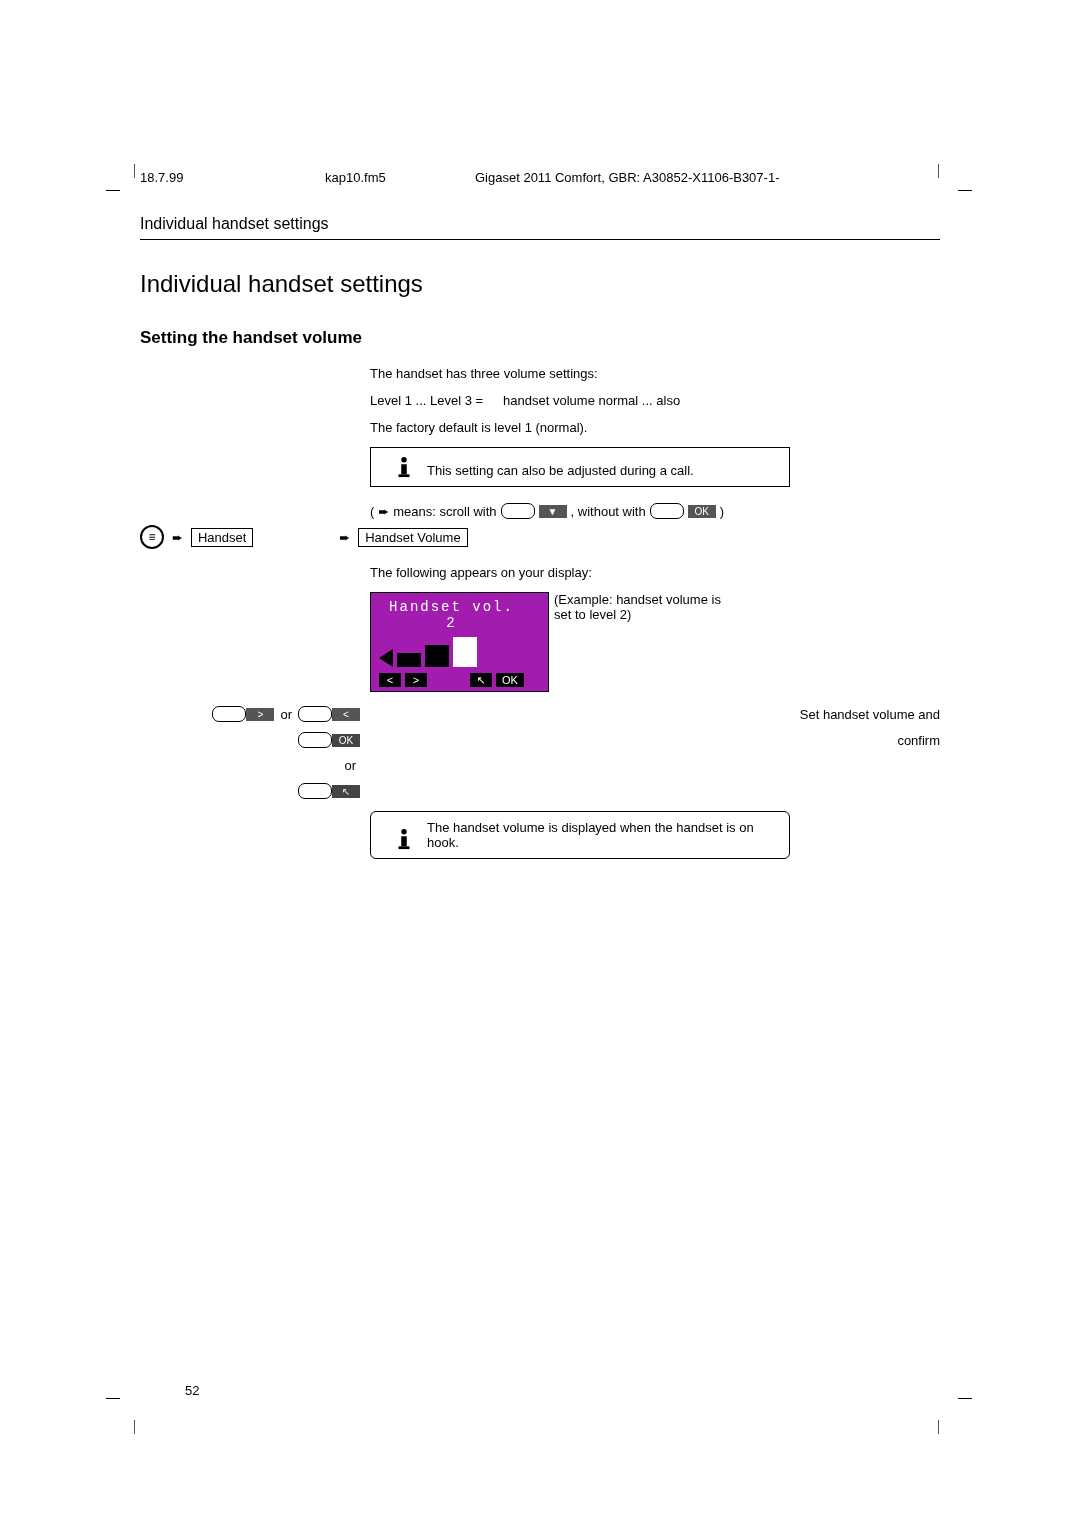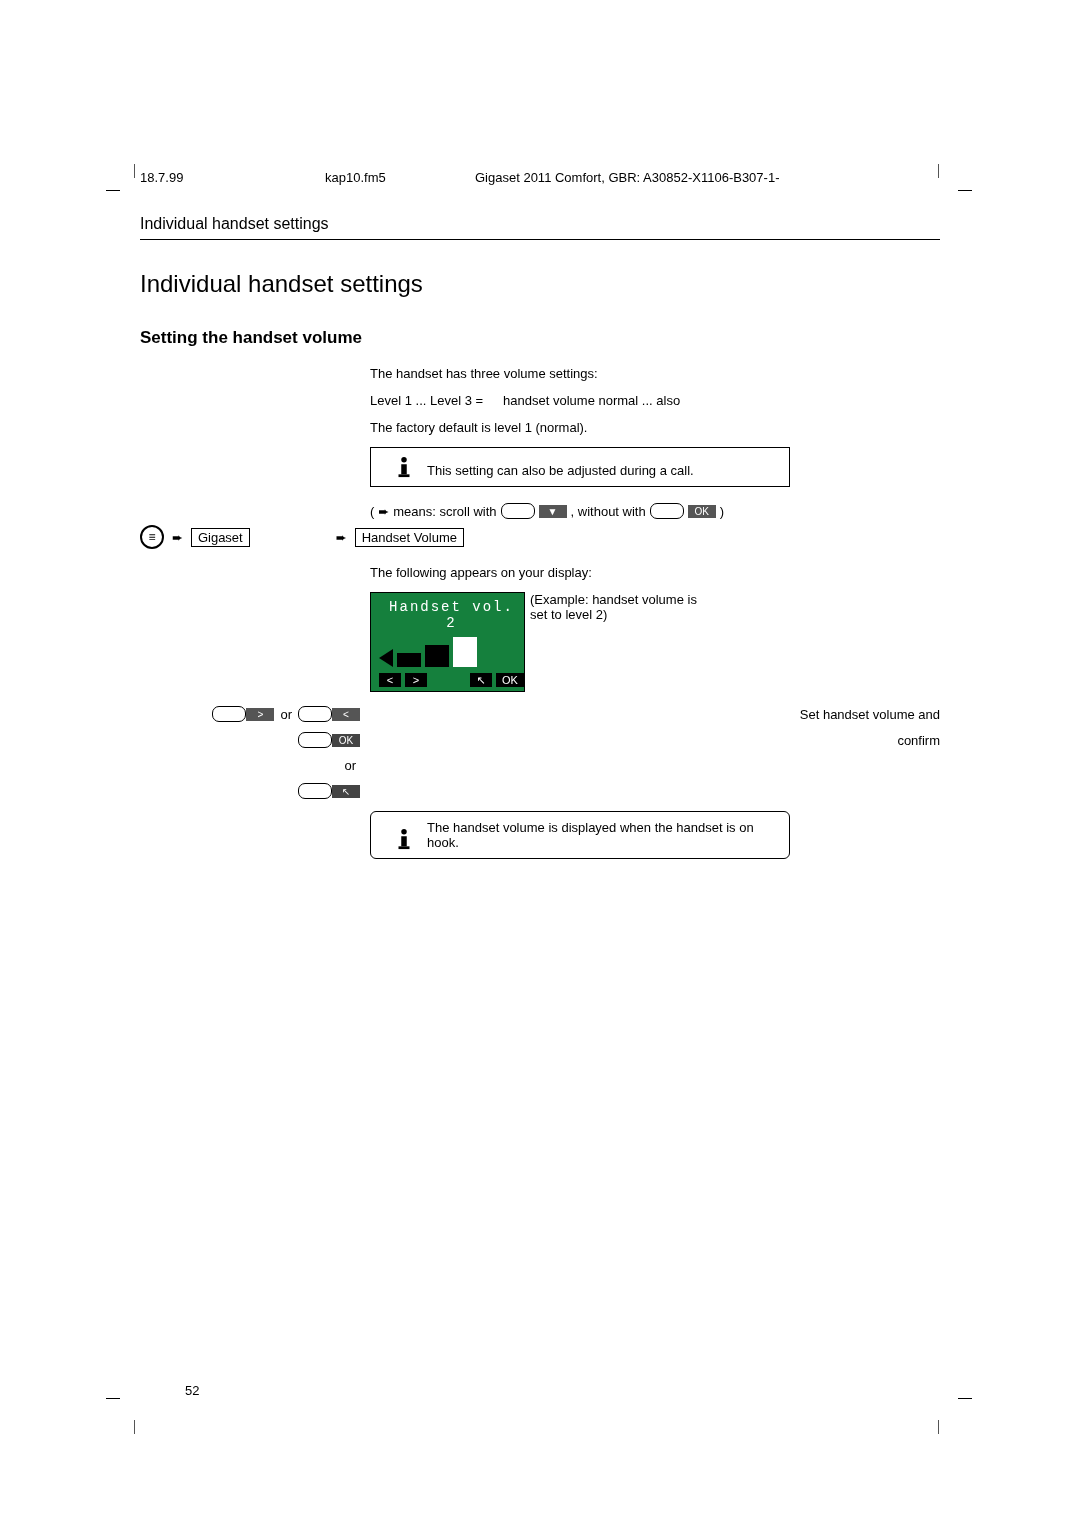--- a/index.html
+++ b/index.html
@@ -140,23 +140,23 @@
   }
   .boxed {
     border: 1px solid #000;
     padding: 1px 6px;
     font-size: 13px;
     display: inline-block;
   }
   .display-box {
     border: 1px solid #000;
     width: 145px;
-    background: #15803d;
+    background: #a21caf;
     color: #fff;
-    padding: 6px 0 4px 8px;
+    padding: 6px 24px 4px 8px;
   }
   .display-title {
     font-family: "Courier New", monospace;
     font-size: 14px;
     letter-spacing: 2px;
     text-align: center;
     margin-bottom: 6px;
   }
   .bars-row {
     display: flex;
@@ -293,21 +293,21 @@
     <span class="btn-label">▼</span>
     <span> , without with </span>
     <span class="btn-oval"></span>
     <span class="btn-label">OK</span>
     <span> )</span>
   </div>
 
   <div class="menu-row">
     <span class="menu-icon">≡</span>
     <span class="arrow-chain">➨</span>
-    <span class="boxed">Gigaset</span>
+    <span class="boxed">Handset</span>
     <span style="width:70px;"></span>
     <span class="arrow-chain">➨</span>
     <span class="boxed">Handset Volume</span>
   </div>
 
   <div class="body-text">The following appears on your display:</div>
 
   <div class="display-row">
     <div class="display-box">
       <div class="display-title">Handset vol. 2</div>

